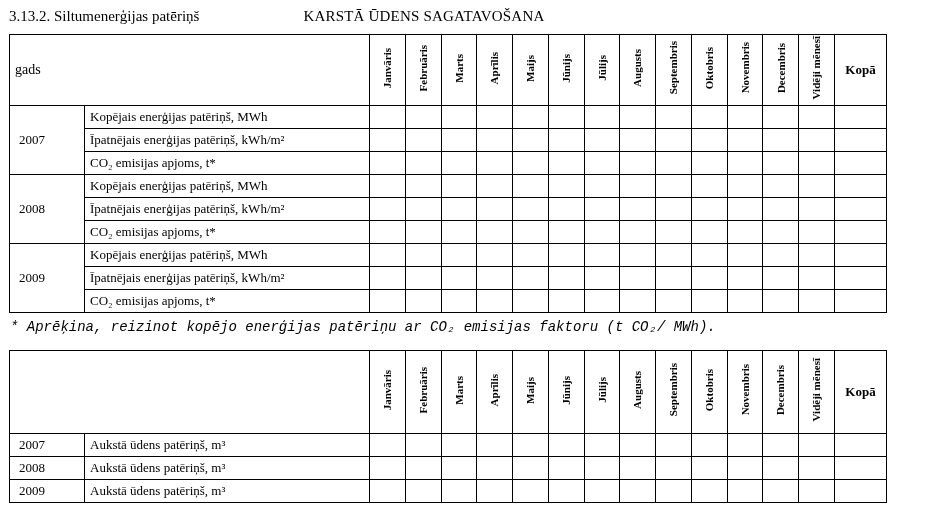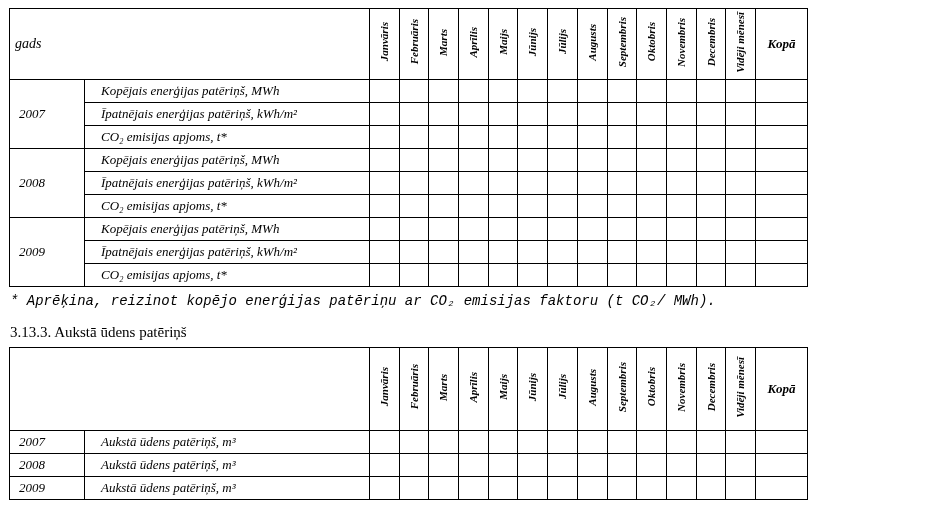--- a/index.html
+++ b/index.html
@@ -1,41 +1,45 @@
 <!DOCTYPE html>
 <html><head>
 <meta charset="utf-8">
 <style>
   html,body{margin:0;padding:0;background:#fff;}
   body{width:945px;height:529px;overflow:hidden;color:#000;
        font-family:"Liberation Serif","DejaVu Serif",serif;}
   .page{padding:8px 9px 0 9px;}
   .title-row{display:flex;align-items:baseline;height:22px;margin-bottom:4px;font-size:15px;}
   .heading{margin-left:104px;letter-spacing:.2px;}
-  table.grid{border-collapse:collapse;table-layout:fixed;width:799px;font-style:italic;}
+  table.grid{border-collapse:collapse;table-layout:fixed;width:878px;}
   .grid td{border:1px solid #000;padding:0;vertical-align:middle;font-size:13px;overflow:hidden;}
   col.c-year{width:75px;} col.c-label{width:285px;} col.c-total{width:52px;}
   tr.h1{height:71px;} tr.h2{height:83px;} tr.body{height:23px;}
   td.mh{text-align:center;}
   .vert{display:inline-block;writing-mode:vertical-rl;transform:rotate(180deg);
         font-weight:bold;font-size:11px;line-height:1.15;max-height:64px;}
   tr.h2 .vert{max-height:78px;}
   .total-label{font-weight:bold;font-size:13px;text-align:center;}
   td.corner{padding-left:5px;font-size:14px;text-align:left;}
   td.year{padding-left:9px;}
-  td.label{padding-left:16px;white-space:nowrap;}
+  td.label{padding-left:5px;white-space:nowrap;}
   td.d{background:#fff;}
   .footnote{font-style:italic;font-size:14px;margin:6px 0 15px 1px;font-family:Liberation Mono, monospace;}
   .sec2-title{font-size:15px;margin:0 0 6px 1px;}
 </style>
 </head>
 <body>
 
 <div class="page">
 
+  <div class="title-row">
+    <span>3.13.2. Siltumenerģijas patēriņš</span>
+    <span class="heading">KARSTĀ ŪDENS SAGATAVOŠANA</span>
+  </div>
 
   <table class="grid">
     <colgroup>
       <col class="c-year">
         <col class="c-label">
       <col>
         <col>
         <col>
         <col>
         <col>
@@ -224,21 +228,20 @@
           <td class="d"></td>
           <td class="d"></td>
           <td class="d"></td>
           <td class="d"></td>
         </tr>
     </tbody>
   </table>
 
   <div class="footnote">* Aprēķina, reizinot kopējo enerģijas patēriņu ar CO₂ emisijas faktoru (t CO₂/ MWh).</div>
 
-  <div class="sec2-title">3.13.3. Aukstā ūdens patēriņš</div>
 
   <table class="grid">
     <colgroup>
       <col class="c-year">
         <col class="c-label">
       <col>
         <col>
         <col>
         <col>
         <col>

